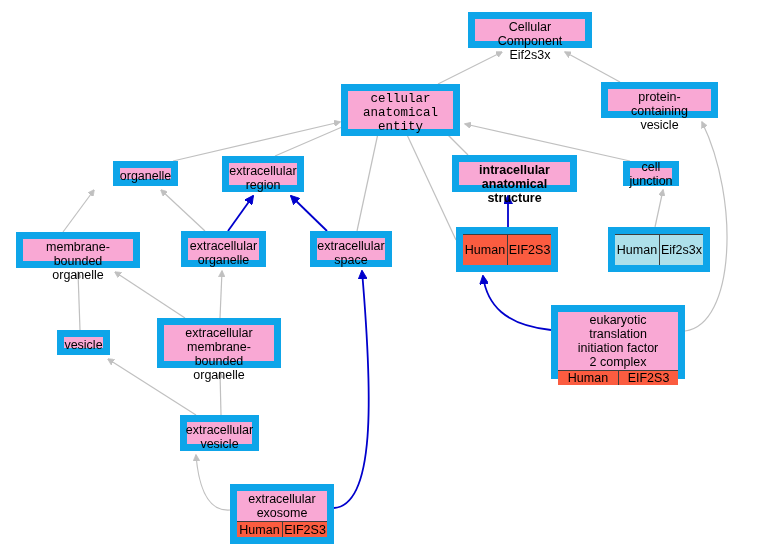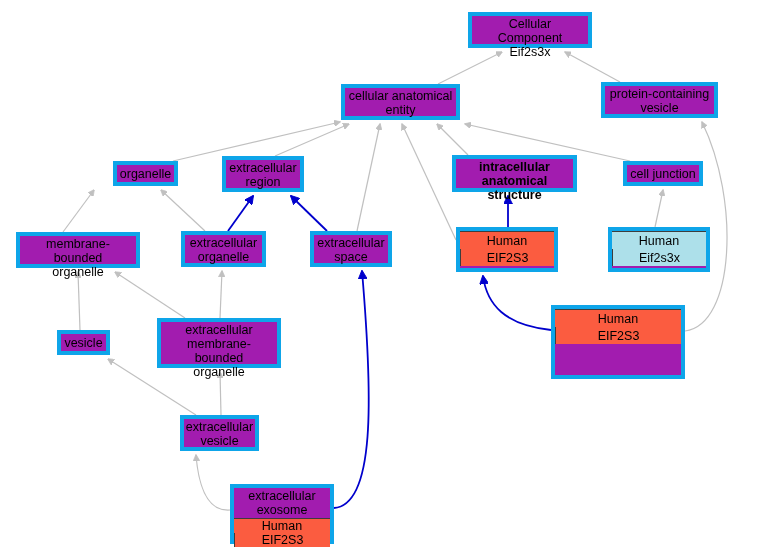--- a/index.html
+++ b/index.html
@@ -18,42 +18,42 @@
   #edges {
     position: absolute;
     left: 0;
     top: 0;
     width: 758px;
     height: 555px;
   }
   .node {
     position: absolute;
     box-sizing: border-box;
-    border: 4px solid #0ea5e9;
-    background: #a21caf;
+    border: 7px solid #0ea5e9;
+    background: #f9a8d4;
     display: flex;
     flex-direction: column;
     z-index: 2;
   }
   .node-title {
     flex: 1 1 auto;
     display: flex;
     align-items: center;
     justify-content: center;
     text-align: center;
     color: #000000;
     font-size: 12.5px;
     line-height: 14px;
     padding: 1px 3px;
     white-space: pre-line;
     box-sizing: border-box;
   }
   .node-badges {
     display: flex;
-    flex-direction: column;
+    flex-direction: row;
     border-top: 1px solid #3d3d3d;
     height: 35px;
     box-sizing: border-box;
   }
   .badge {
     flex: 1 1 50%;
     display: flex;
     align-items: center;
     justify-content: center;
     font-size: 12.5px;
@@ -107,40 +107,40 @@
         <path d="M 221 415 L 220 372" fill="none" stroke="#c0c0c0" stroke-width="1.2" marker-end="url(#arrow-grey)"></path>
         <path d="M 230 510 C 205 512 198 480 196 455" fill="none" stroke="#c0c0c0" stroke-width="1.2" marker-end="url(#arrow-grey)"></path>
         <path d="M 334 508 C 375 505 373 400 362 271" fill="none" stroke="#0000cc" stroke-width="1.8" marker-end="url(#arrow-blue)"></path>
       </g>
   </svg>
   <div id="node-layer">
       <div class="node" style="left: 468px; top: 12px; width: 124px; height: 36px;">
         <div class="node-title">Cellular Component
 Eif2s3x</div>
       </div>
-      <div class="node" style="left: 341px; top: 84px; width: 119px; height: 36px;">
+      <div class="node" style="left: 341px; top: 84px; width: 119px; height: 52px; font-family: Liberation Mono, monospace;">
         <div class="node-title">cellular anatomical
 entity</div>
       </div>
       <div class="node" style="left: 601px; top: 82px; width: 117px; height: 36px;">
         <div class="node-title">protein-containing
 vesicle</div>
       </div>
       <div class="node" style="left: 113px; top: 161px; width: 65px; height: 25px;">
         <div class="node-title">organelle</div>
       </div>
       <div class="node" style="left: 222px; top: 156px; width: 82px; height: 36px;">
         <div class="node-title">extracellular
 region</div>
       </div>
       <div class="node" style="left: 452px; top: 155px; width: 125px; height: 37px; font-weight: bold;">
         <div class="node-title">intracellular
 anatomical structure</div>
       </div>
-      <div class="node" style="left: 623px; top: 161px; width: 80px; height: 25px;">
+      <div class="node" style="left: 623px; top: 161px; width: 56px; height: 25px; justify-content: center;">
         <div class="node-title">cell junction</div>
       </div>
       <div class="node" style="left: 16px; top: 232px; width: 124px; height: 36px;">
         <div class="node-title">membrane-bounded
 organelle</div>
       </div>
       <div class="node" style="left: 181px; top: 231px; width: 85px; height: 36px;">
         <div class="node-title">extracellular
 organelle</div>
       </div>
@@ -162,20 +162,23 @@
       </div>
       <div class="node" style="left: 57px; top: 330px; width: 53px; height: 25px;">
         <div class="node-title">vesicle</div>
       </div>
       <div class="node" style="left: 157px; top: 318px; width: 124px; height: 50px;">
         <div class="node-title">extracellular
 membrane-bounded
 organelle</div>
       </div>
       <div class="node" style="left: 551px; top: 305px; width: 134px; height: 74px;">
+        <div class="node-title">eukaryotic translation
+initiation factor
+2 complex</div>
         <div class="node-badges">
           <div class="badge human">Human</div>
           <div class="badge gene-red">EIF2S3</div>
         </div>
       </div>
       <div class="node" style="left: 180px; top: 415px; width: 79px; height: 36px;">
         <div class="node-title">extracellular
 vesicle</div>
       </div>
       <div class="node" style="left: 230px; top: 484px; width: 104px; height: 60px;">

